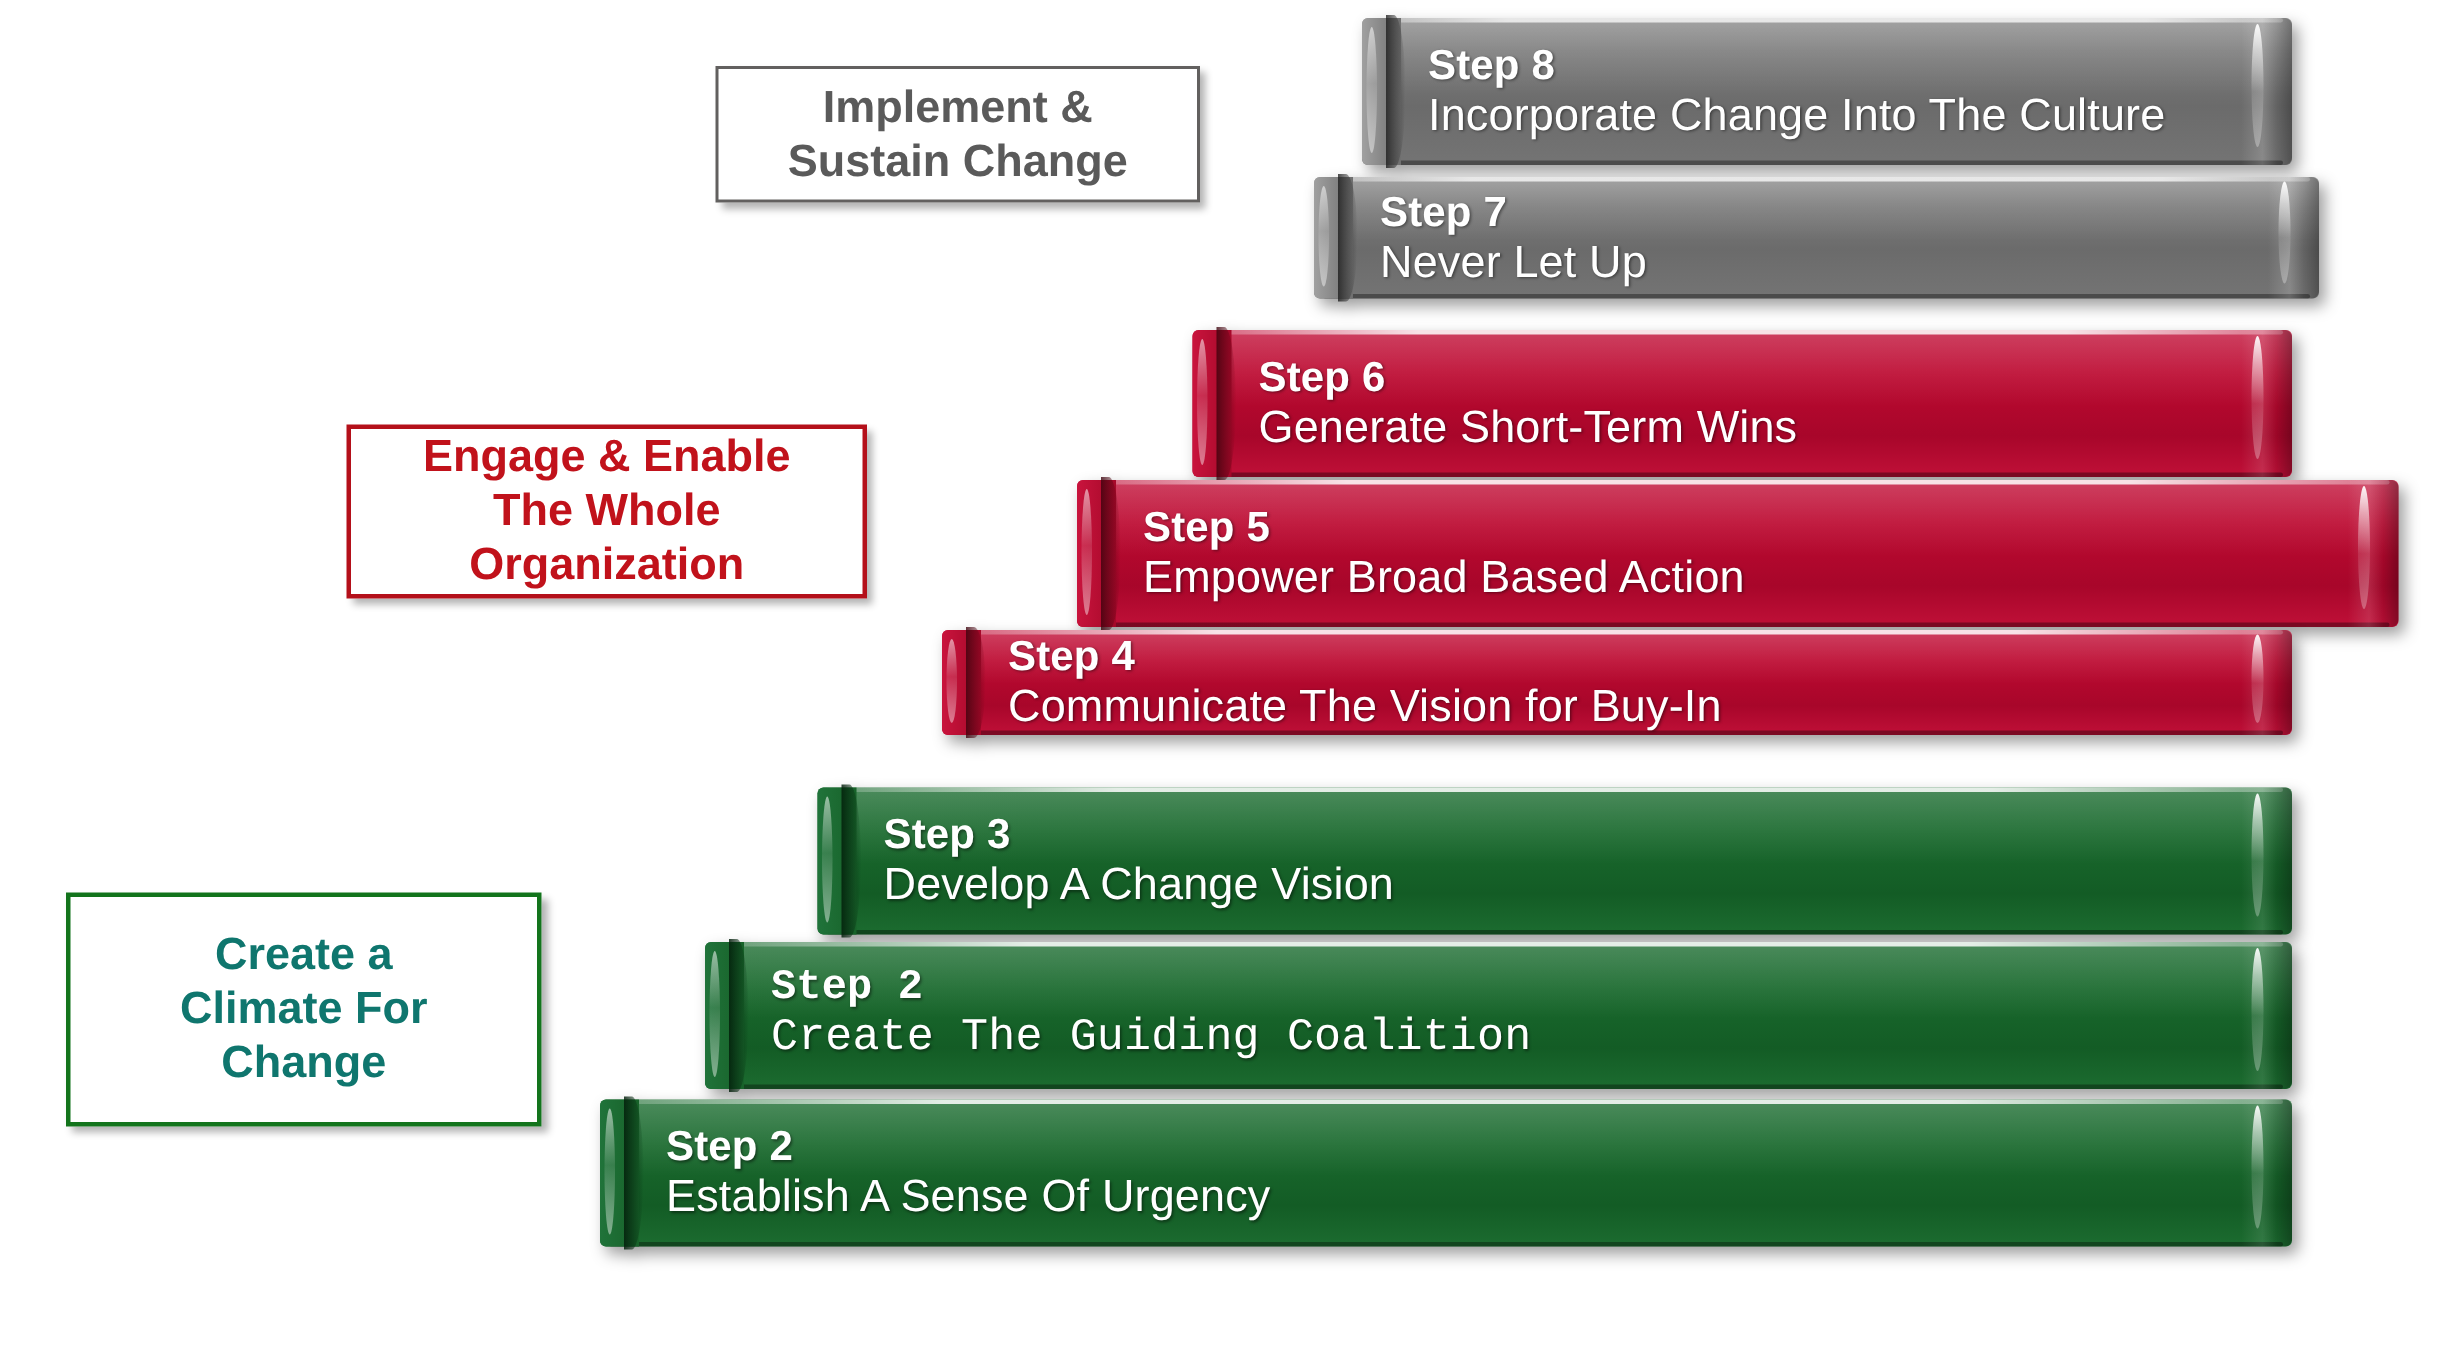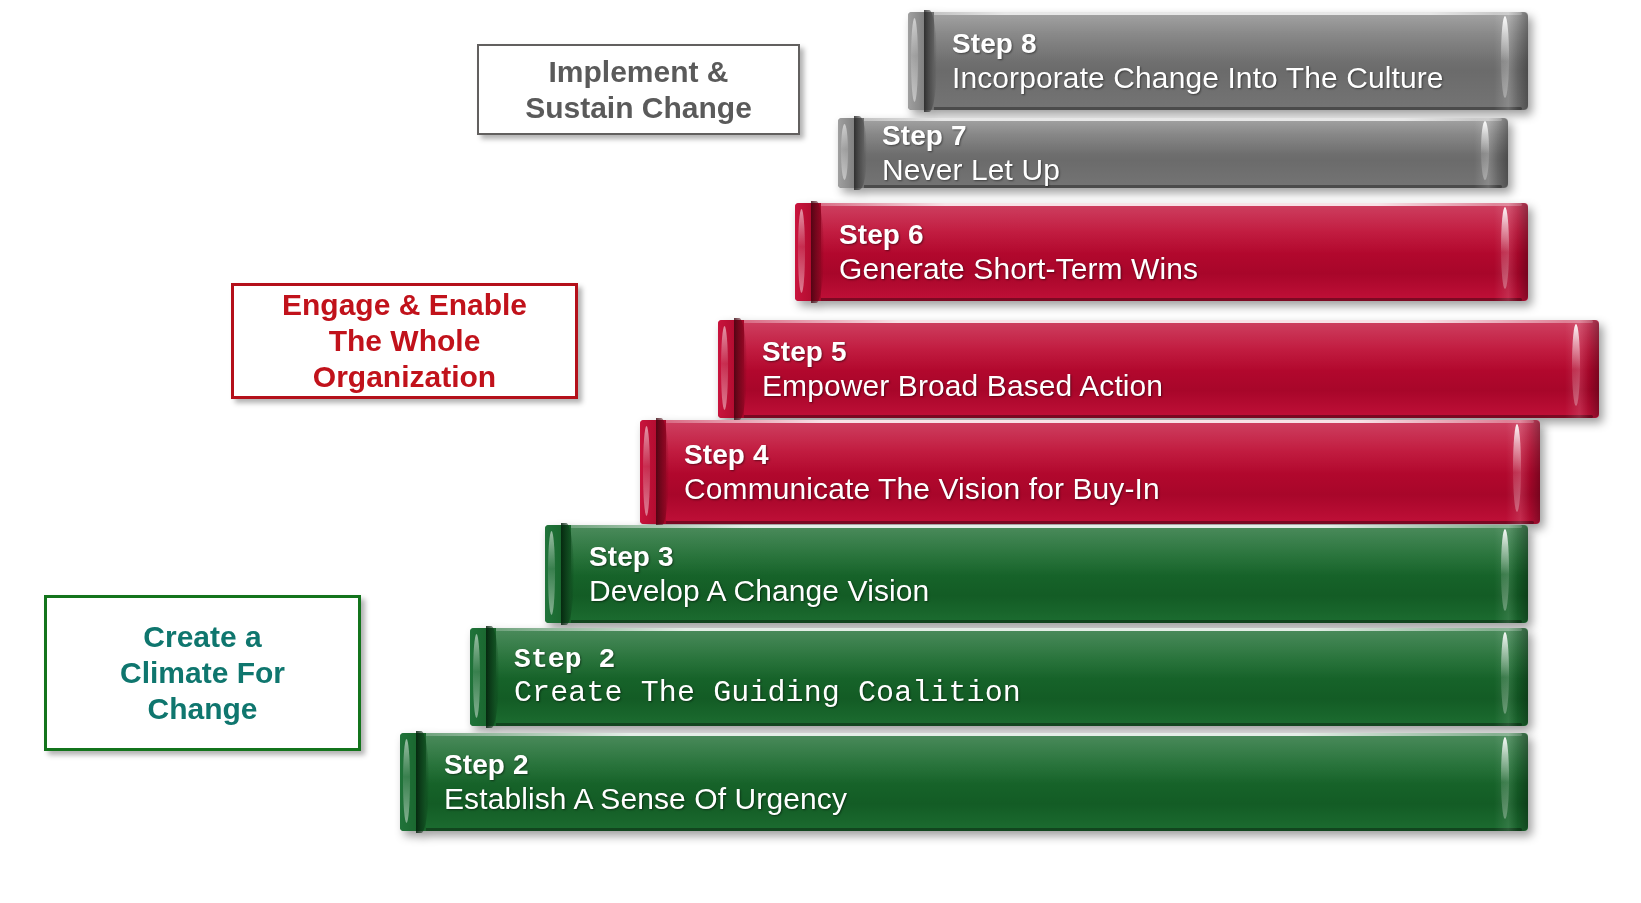--- a/index.html
+++ b/index.html
@@ -185,36 +185,36 @@
     <div class="bar-left-gloss"></div>
     <div class="bar-left-notch"></div>
     <div class="bar-right-cap"></div>
     <div class="bar-right-streak"></div>
     <div class="bar-text">
       <div class="bar-step">Step 8</div>
       <div class="bar-desc">Incorporate Change Into The Culture</div>
     </div>
   </div>
 
-  <div class="step-bar gray" style="left:838px; top:118px; width:670px; height:70px;">
+  <div class="step-bar gray" style="left:876px; top:118px; width:670px; height:81px;">
     <div class="bar-body"></div>
     <div class="bar-top-rim"></div>
     <div class="bar-bottom-rim"></div>
     <div class="bar-left-sliver"></div>
     <div class="bar-left-gloss"></div>
     <div class="bar-left-notch"></div>
     <div class="bar-right-cap"></div>
     <div class="bar-right-streak"></div>
     <div class="bar-text">
       <div class="bar-step">Step 7</div>
       <div class="bar-desc">Never Let Up</div>
     </div>
   </div>
 
-  <div class="step-bar red" style="left:795px; top:203px; width:733px; height:98px;">
+  <div class="step-bar red" style="left:795px; top:220px; width:733px; height:98px;">
     <div class="bar-body"></div>
     <div class="bar-top-rim"></div>
     <div class="bar-bottom-rim"></div>
     <div class="bar-left-sliver"></div>
     <div class="bar-left-gloss"></div>
     <div class="bar-left-notch"></div>
     <div class="bar-right-cap"></div>
     <div class="bar-right-streak"></div>
     <div class="bar-text">
       <div class="bar-step">Step 6</div>
@@ -230,21 +230,21 @@
     <div class="bar-left-gloss"></div>
     <div class="bar-left-notch"></div>
     <div class="bar-right-cap"></div>
     <div class="bar-right-streak"></div>
     <div class="bar-text">
       <div class="bar-step">Step 5</div>
       <div class="bar-desc">Empower Broad Based Action</div>
     </div>
   </div>
 
-  <div class="step-bar red" style="left:628px; top:420px; width:900px; height:104px;margin-left:12px;">
+  <div class="step-bar red" style="left:628px; top:420px; width:900px; height:70px;">
     <div class="bar-body"></div>
     <div class="bar-top-rim"></div>
     <div class="bar-bottom-rim"></div>
     <div class="bar-left-sliver"></div>
     <div class="bar-left-gloss"></div>
     <div class="bar-left-notch"></div>
     <div class="bar-right-cap"></div>
     <div class="bar-right-streak"></div>
     <div class="bar-text">
       <div class="bar-step">Step 4</div>

